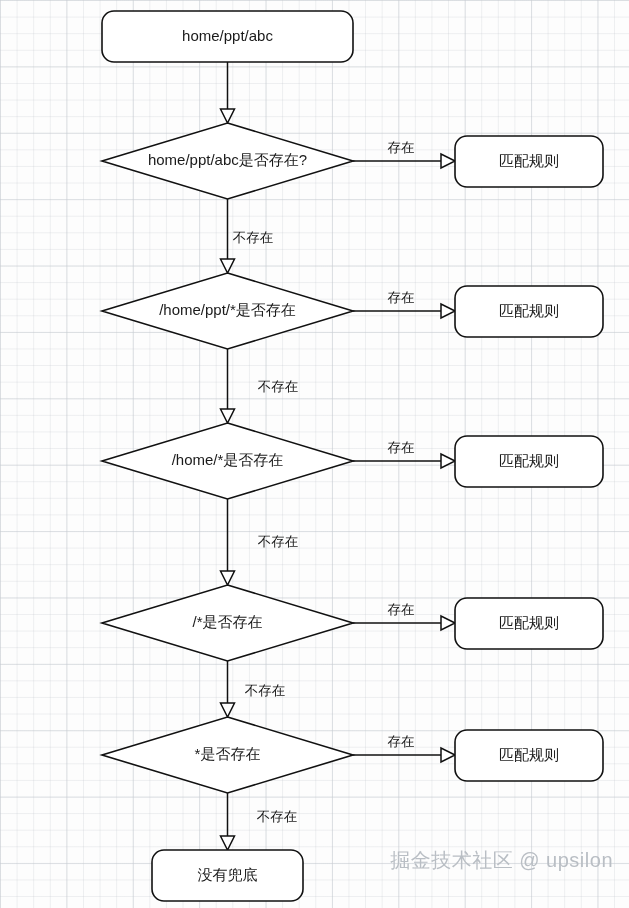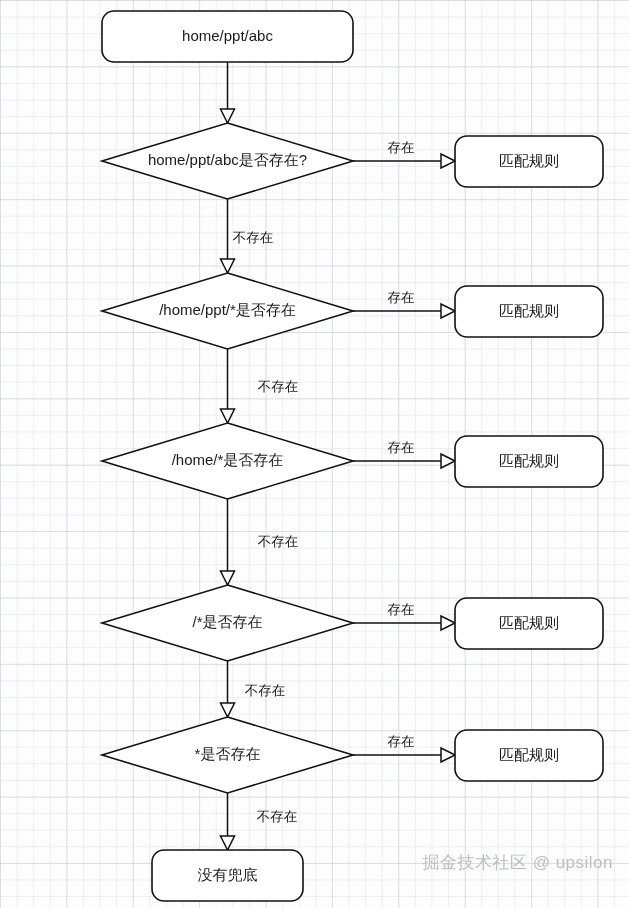--- a/index.html
+++ b/index.html
@@ -65,21 +65,21 @@
     font-size: 13.5px;
     fill: #1a1a1a;
     text-anchor: middle;
     dominant-baseline: middle;
   }
   .watermark-text {
     position: absolute;
     right: 16px;
     bottom: 34px;
     font-family: "Liberation Sans", "DejaVu Sans", sans-serif;
-    font-size: 17px;
+    font-size: 20px;
     color: #b9bec4;
     letter-spacing: 0.5px;
     white-space: nowrap;
     user-select: none;
   }
 </style>
 </head>
 <body>
 
 <div id="canvas">

